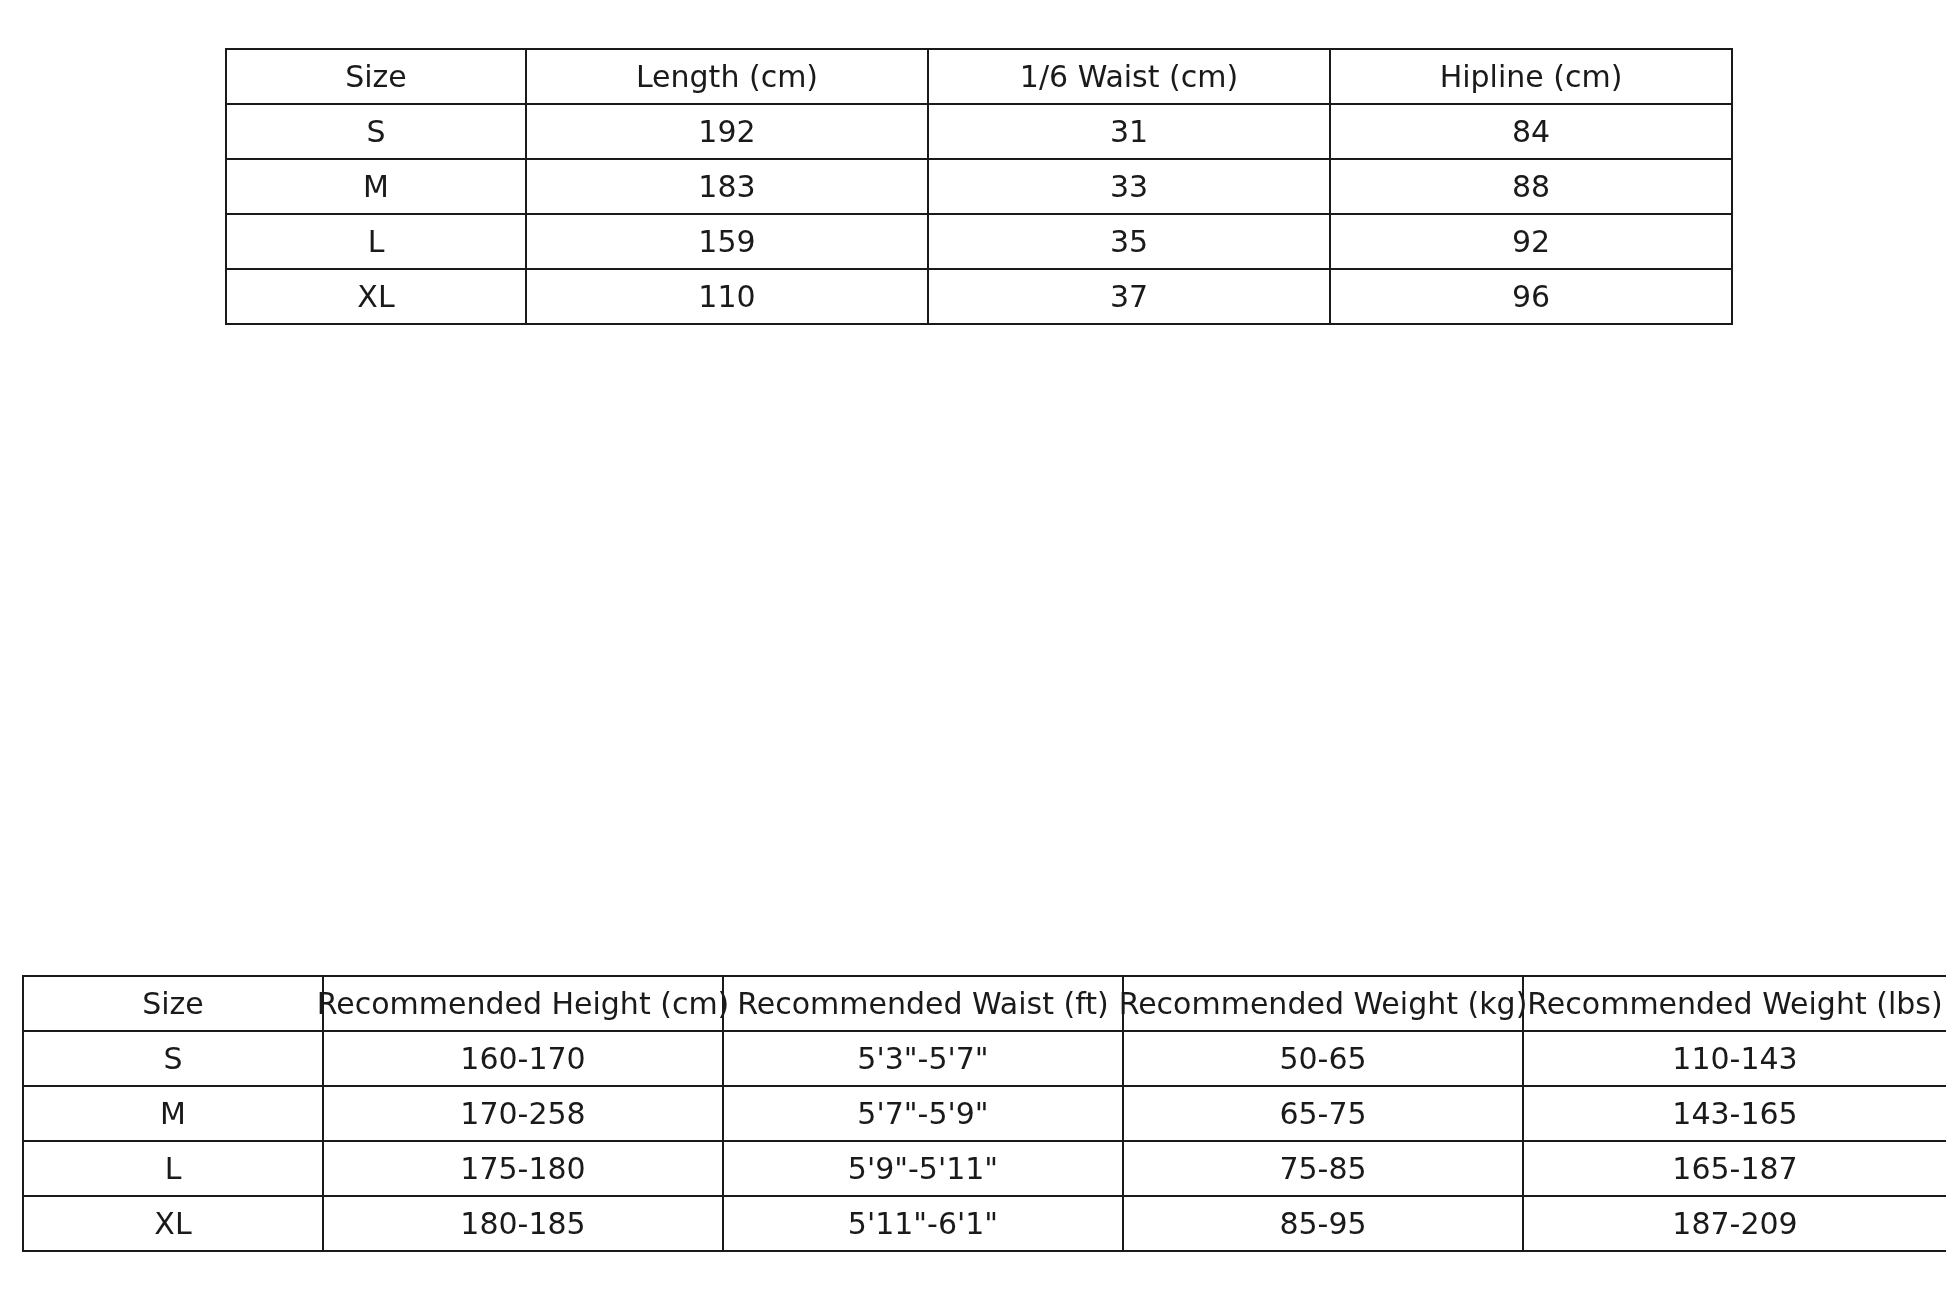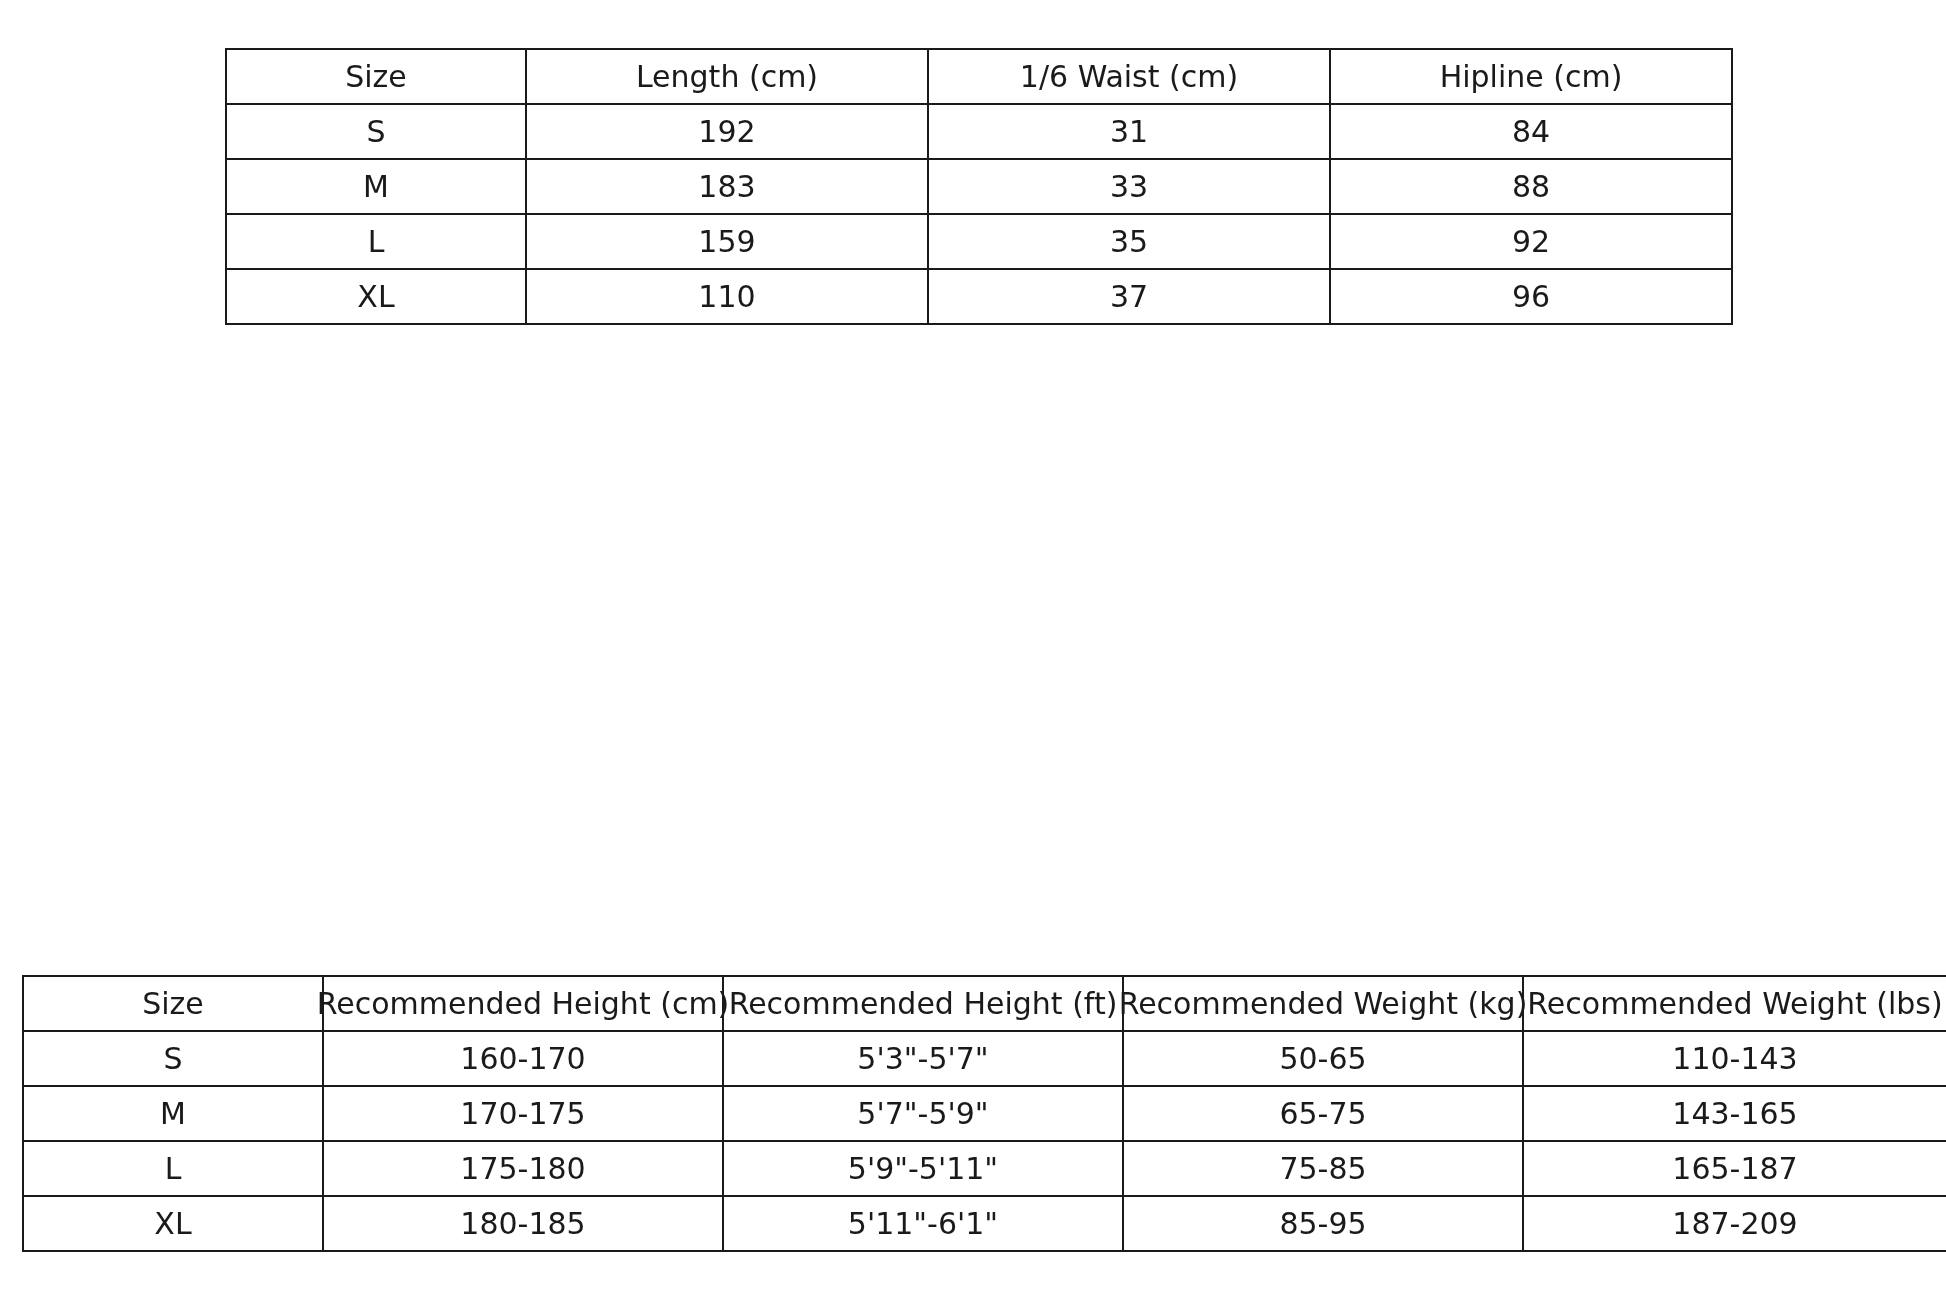--- a/index.html
+++ b/index.html
@@ -137,41 +137,41 @@
   </colgroup>
   <thead>
     <tr>
       <th>
           <span class="hdr">Size</span>
         </th>
       <th>
           <span class="hdr">Recommended Height (cm)</span>
         </th>
       <th>
-          <span class="hdr">Recommended Height (ft)</span>
+          <span class="hdr">Recommended Waist (ft)</span>
         </th>
       <th>
           <span class="hdr">Recommended Weight (kg)</span>
         </th>
       <th>
           <span class="hdr">Recommended Weight (lbs)</span>
         </th>
     </tr>
   </thead>
   <tbody>
     <tr>
       <td>S</td>
       <td>160-170</td>
       <td>5'3"-5'7"</td>
       <td>50-65</td>
       <td>110-143</td>
     </tr>
     <tr>
       <td>M</td>
-      <td>170-175</td>
+      <td>170-258</td>
       <td>5'7"-5'9"</td>
       <td>65-75</td>
       <td>143-165</td>
     </tr>
     <tr>
       <td>L</td>
       <td>175-180</td>
       <td>5'9"-5'11"</td>
       <td>75-85</td>
       <td>165-187</td>

